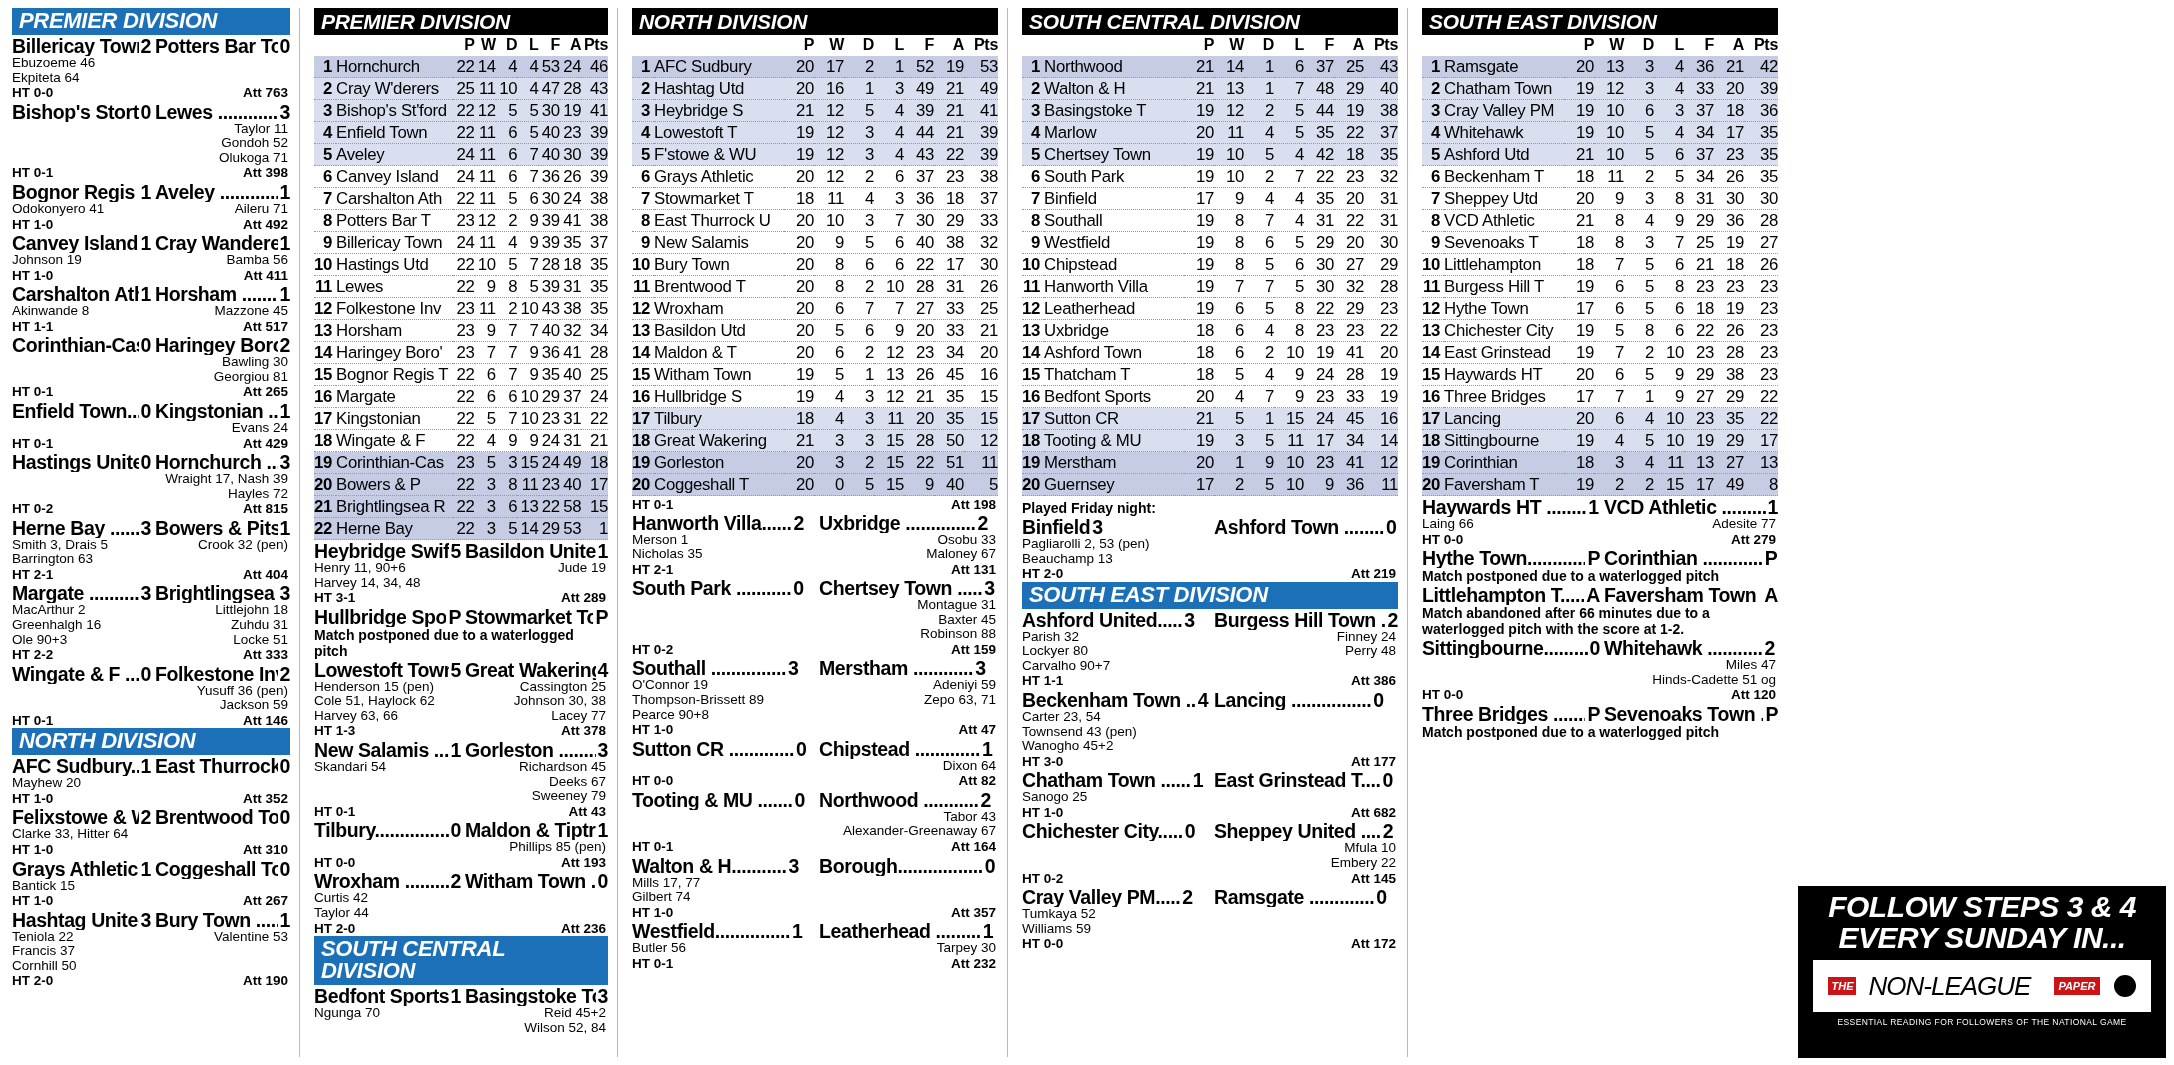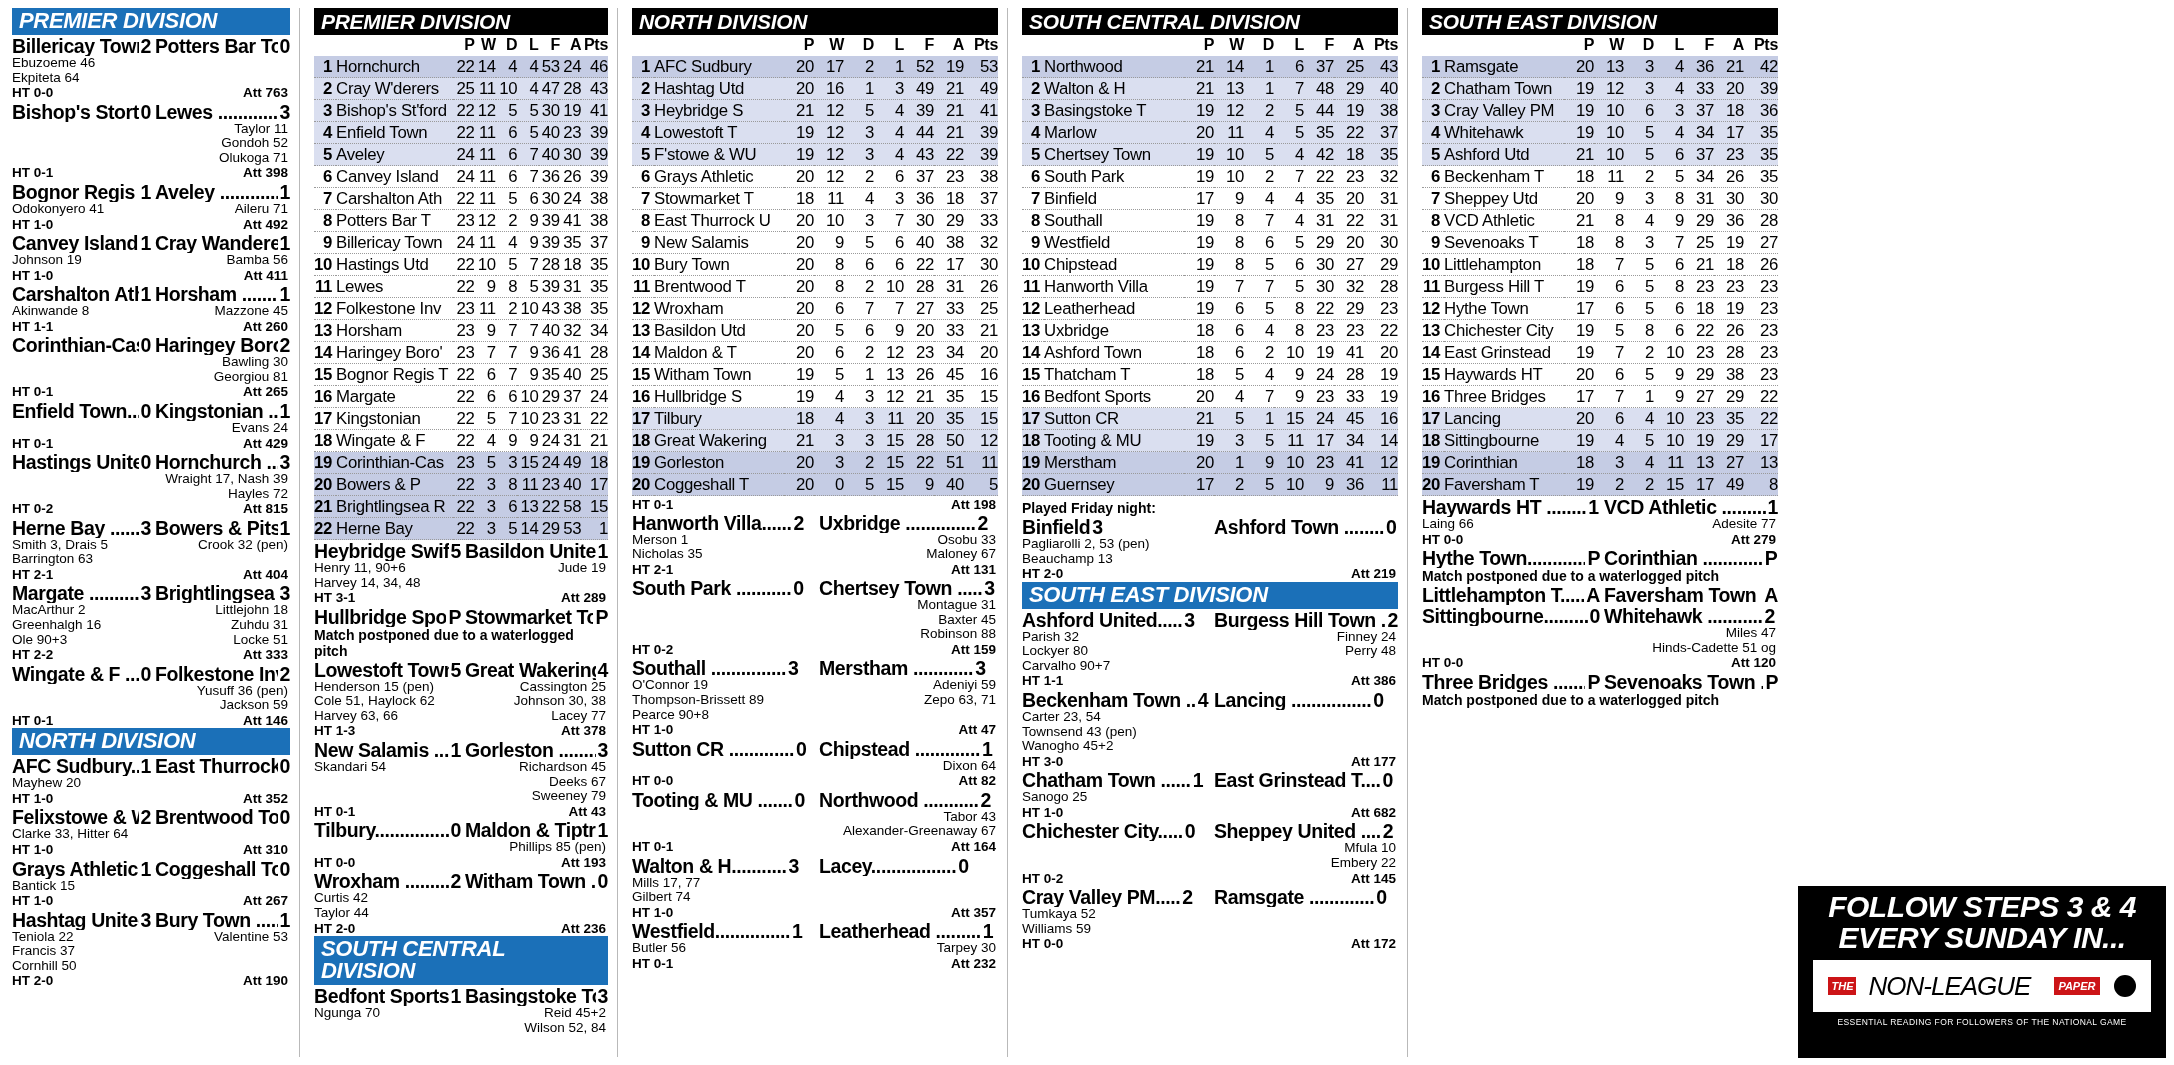--- a/index.html
+++ b/index.html
@@ -216,21 +216,21 @@
               <span class="tname">Horsham ..............</span>
               <span class="sc">1</span>
             </div>
           </div>
           <div class="scorers">
             <div class="lft">Akinwande 8</div>
             <div class="rgt">Mazzone 45</div>
           </div>
           <div class="ht-att">
             <div class="lft">HT 1-1</div>
-            <div class="rgt">Att 260</div>
+            <div class="rgt">Att 517</div>
           </div>
         </div>
         <div class="result">
           <div class="res-line">
             <div class="home">
               <span class="tname">Corinthian-Cas .....</span>
               <span class="sc">0</span>
             </div>
             <div class="away">
               <span class="tname">Haringey Borough .</span>
@@ -1259,21 +1259,21 @@
             <div class="rgt">Att 164</div>
           </div>
         </div>
         <div class="result">
           <div class="res-line">
             <div class="home">
               <span class="tname">Walton &amp; H...........</span>
               <span class="sc">3</span>
             </div>
             <div class="away">
-              <span class="tname">Lacey.................</span>
+              <span class="tname">Borough.................</span>
               <span class="sc">0</span>
             </div>
           </div>
           <div class="scorers">
             <div class="lft">Mills 17, 77</div>
             <div class="rgt"></div>
           </div>
           <div class="scorers">
             <div class="lft">Gilbert 74</div>
             <div class="rgt"></div>
@@ -1981,20 +1981,21 @@
           <div class="res-line">
             <div class="home">
               <span class="tname">Littlehampton T.....</span>
               <span class="sc">A</span>
             </div>
             <div class="away">
               <span class="tname">Faversham Town ...</span>
               <span class="sc">A</span>
             </div>
           </div>
+          <div class="note">Match abandoned after 66 minutes due to a waterlogged pitch with the score at 1-2.</div>
         </div>
         <div class="result">
           <div class="res-line">
             <div class="home">
               <span class="tname">Sittingbourne.........</span>
               <span class="sc">0</span>
             </div>
             <div class="away">
               <span class="tname">Whitehawk ...........</span>
               <span class="sc">2</span>

